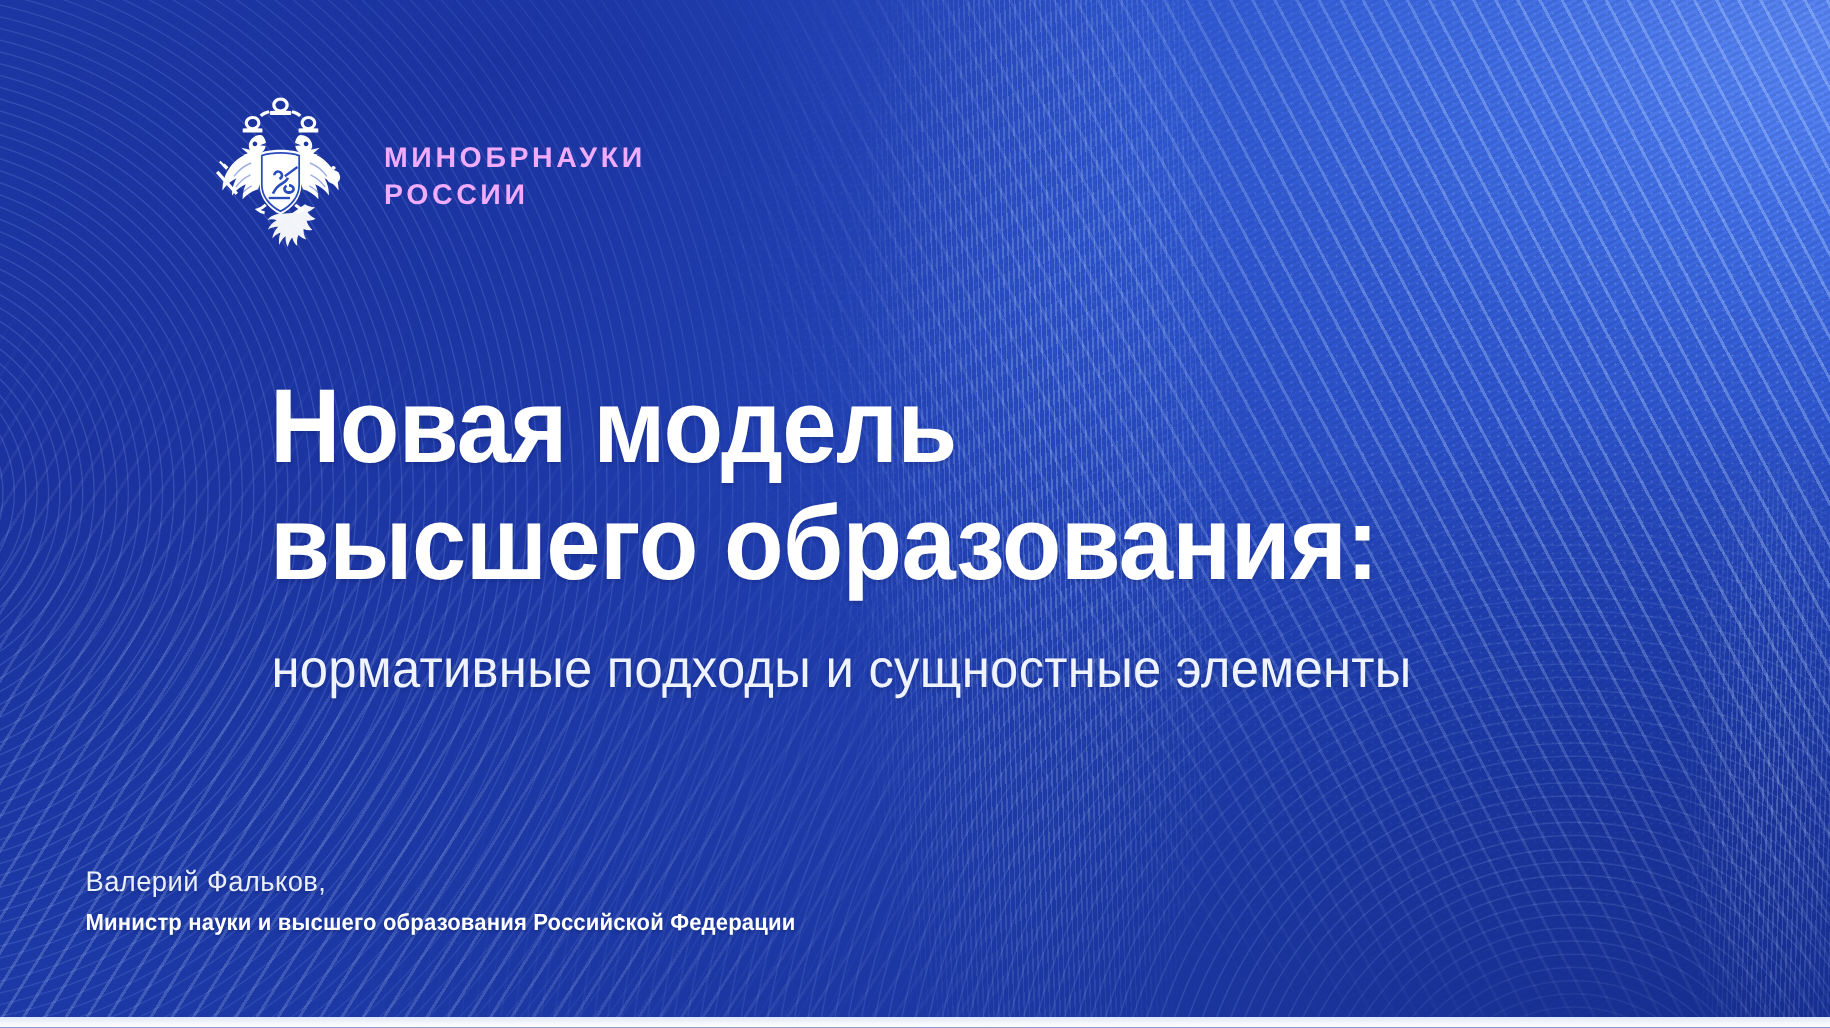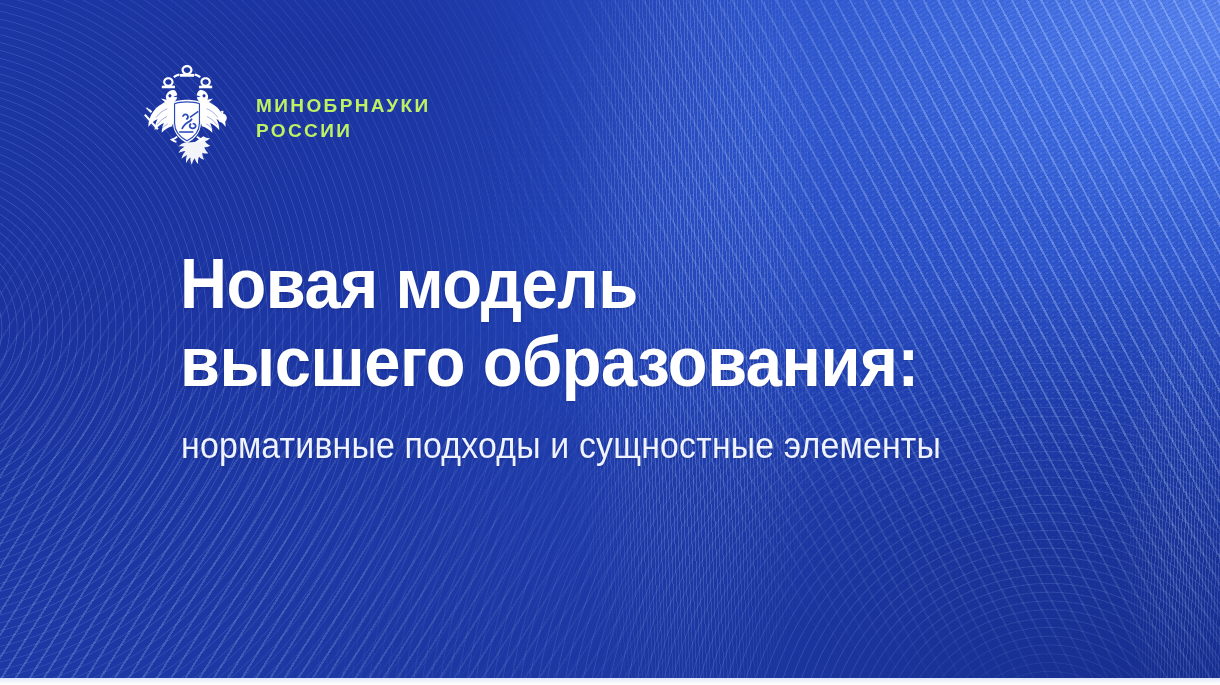--- a/index.html
+++ b/index.html
@@ -118,21 +118,21 @@
 
   
   .content{ position:absolute; inset:0; }
 
   .logo-block{
     position:absolute; left:138px; top:62px;
     display:flex; align-items:center; gap:20px;
   }
   .emblem{ width:98px; height:112px; display:block; }
   .logo-text{
-    color:#bef264;
+    color:#f0abfc;
     font-size:19px;
     font-weight:600;
     letter-spacing:2.4px;
     line-height:1.32;
     white-space:pre-line;
   }
 
   .title{
     position:absolute; left:180px; top:245px;
     width:860px;
@@ -258,17 +258,21 @@
       </svg>
       <div class="logo-text">МИНОБРНАУКИ
 РОССИИ</div>
     </div>
 
     <h1 class="title">Новая модель
 высшего образования:</h1>
 
     <div class="subtitle">нормативные подходы и сущностные элементы</div>
 
+    <div class="footer">
+      <div class="footer-name">Валерий Фальков,</div>
+      <div class="footer-role">Министр науки и высшего образования Российской Федерации</div>
+    </div>
 
   </div>
 
   <div class="bottom-strip"></div>
 </div>
 
 </body></html>

